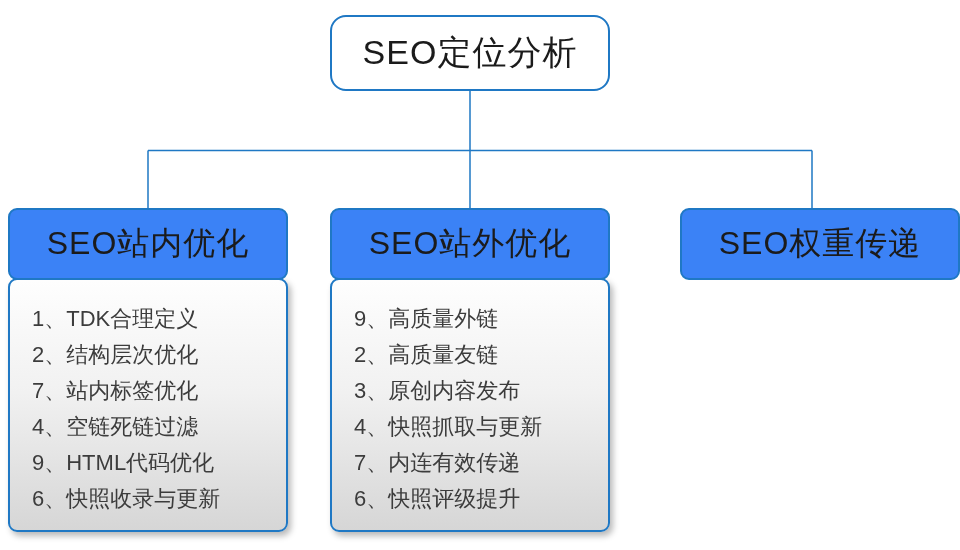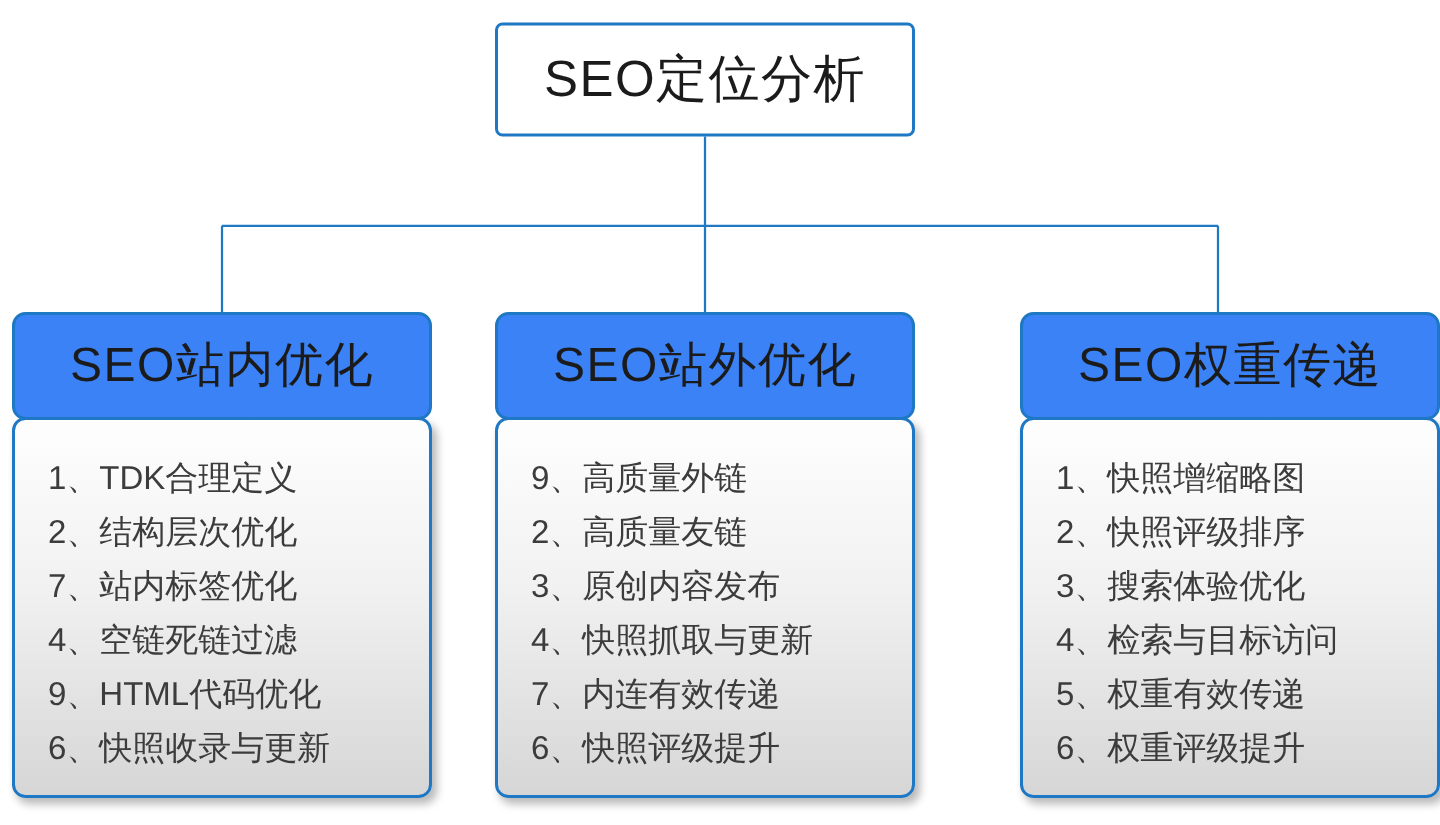--- a/index.html
+++ b/index.html
@@ -24,21 +24,21 @@
     pointer-events: none;
   }
   .root-node {
     position: absolute;
     left: 330px;
     top: 15px;
     width: 276px;
     height: 72px;
     background: #ffffff;
     border: 2px solid #1f78c4;
-    border-radius: 5px;
+    border-radius: 16px;
     display: flex;
     align-items: center;
     justify-content: center;
     font-size: 34px;
     color: #1b1b1b;
     letter-spacing: 1px;
   }
   .column {
     position: absolute;
     top: 208px;
@@ -118,23 +118,15 @@
       <div class="list-item">4、快照抓取与更新</div>
       <div class="list-item">7、内连有效传递</div>
       <div class="list-item">6、快照评级提升</div>
     </div>
   </div>
 
   <div class="column" style="left:680px">
     <div class="col-header">
       <span>SEO权重传递</span>
     </div>
-    <div class="col-body">
-      <div class="list-item">1、快照增缩略图</div>
-      <div class="list-item">2、快照评级排序</div>
-      <div class="list-item">3、搜索体验优化</div>
-      <div class="list-item">4、检索与目标访问</div>
-      <div class="list-item">5、权重有效传递</div>
-      <div class="list-item">6、权重评级提升</div>
-    </div>
   </div>
 
 </div>
 
 </body></html>

